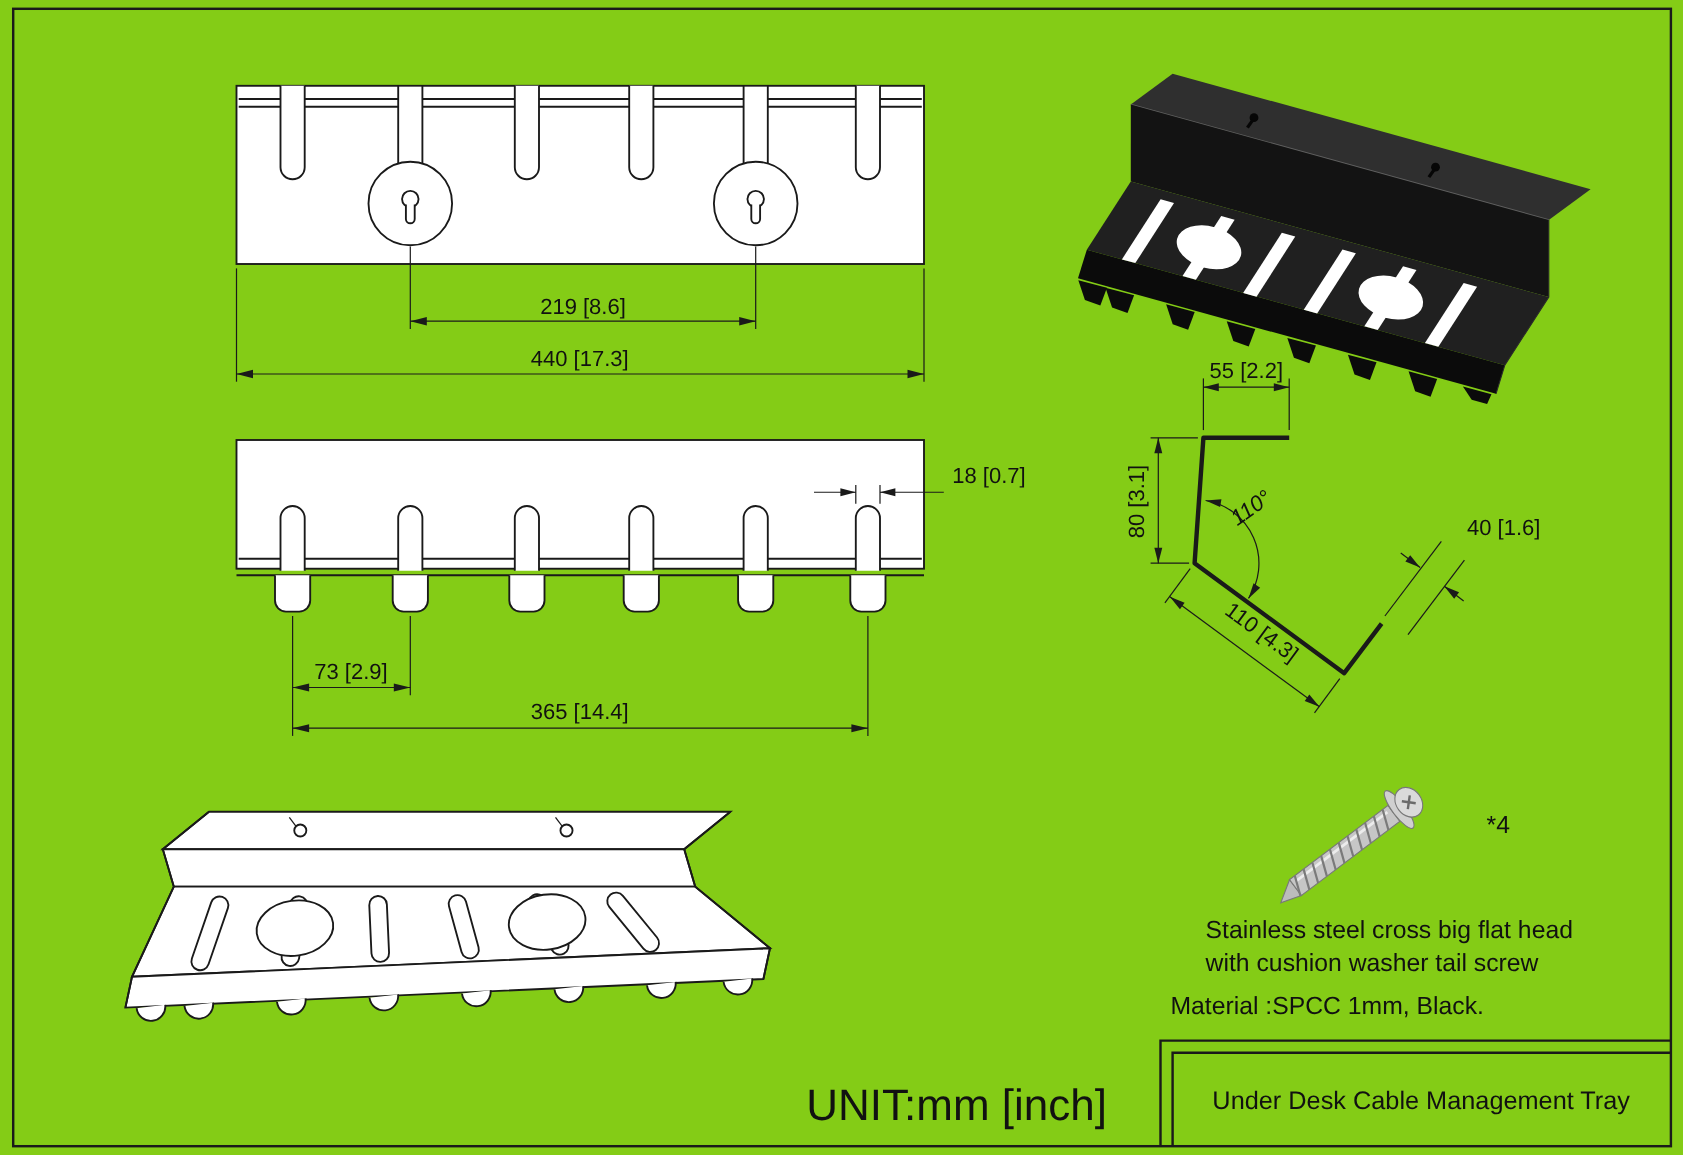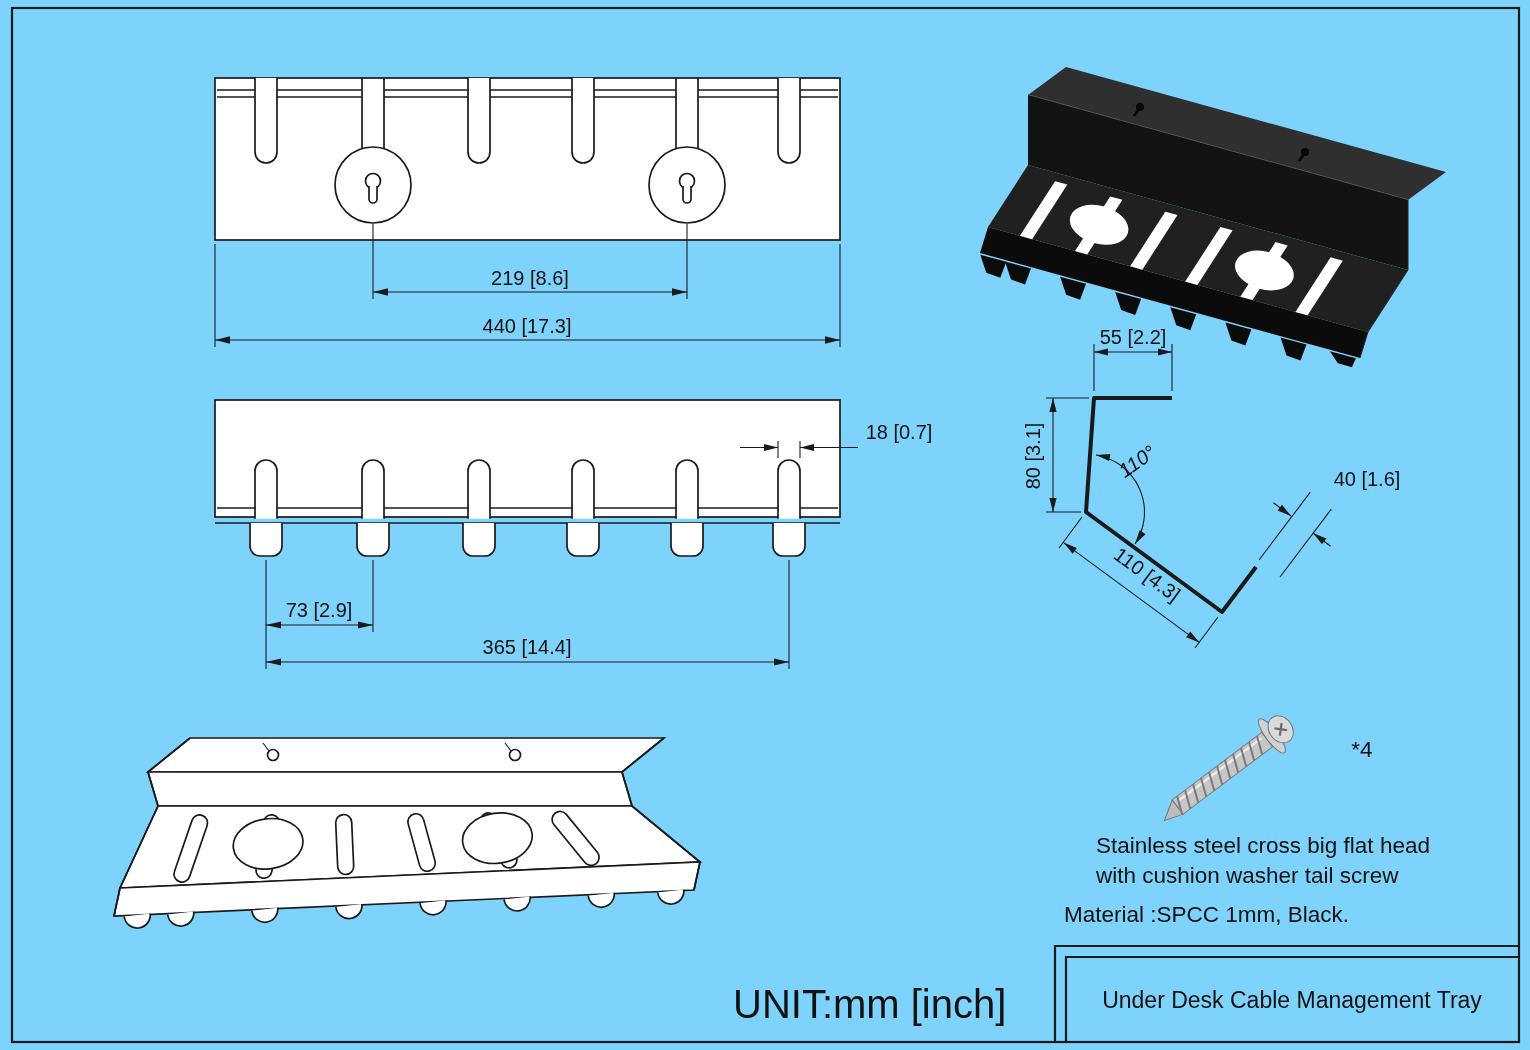--- a/index.html
+++ b/index.html
@@ -1,16 +1,16 @@
 <!DOCTYPE html>
 <html><head>
 <meta charset="utf-8">
 <style>
   html,body{margin:0;padding:0;background:#fff;}
-  .page{position:relative;width:1530px;height:1050px;background:#7dd3fc;overflow:hidden;font-family:"Liberation Sans",sans-serif;}
+  .page{position:relative;width:1530px;height:1050px;background:#84cc16;overflow:hidden;font-family:"Liberation Sans",sans-serif;}
   .page > svg{position:absolute;left:0;top:0;}
   .ln{fill:none;stroke:#1a1a1a;stroke-width:1.7;}
   .fw{fill:#ffffff;stroke:#1a1a1a;stroke-width:1.7;}
   .thin{fill:none;stroke:#1a1a1a;stroke-width:1.1;}
   .ar{fill:#1a1a1a;stroke:none;}
   .prof{fill:none;stroke:#1a1a1a;stroke-width:4;stroke-linejoin:round;}
   .border{fill:none;stroke:#1a1a1a;stroke-width:2.2;}
   .dtext{font-family:"Liberation Sans",sans-serif;font-size:20px;fill:#111;}
   .ntext{font-family:"Liberation Sans",sans-serif;font-size:22.5px;fill:#111;}
   .unit{font-family:"Liberation Sans",sans-serif;font-size:40px;fill:#111;}

